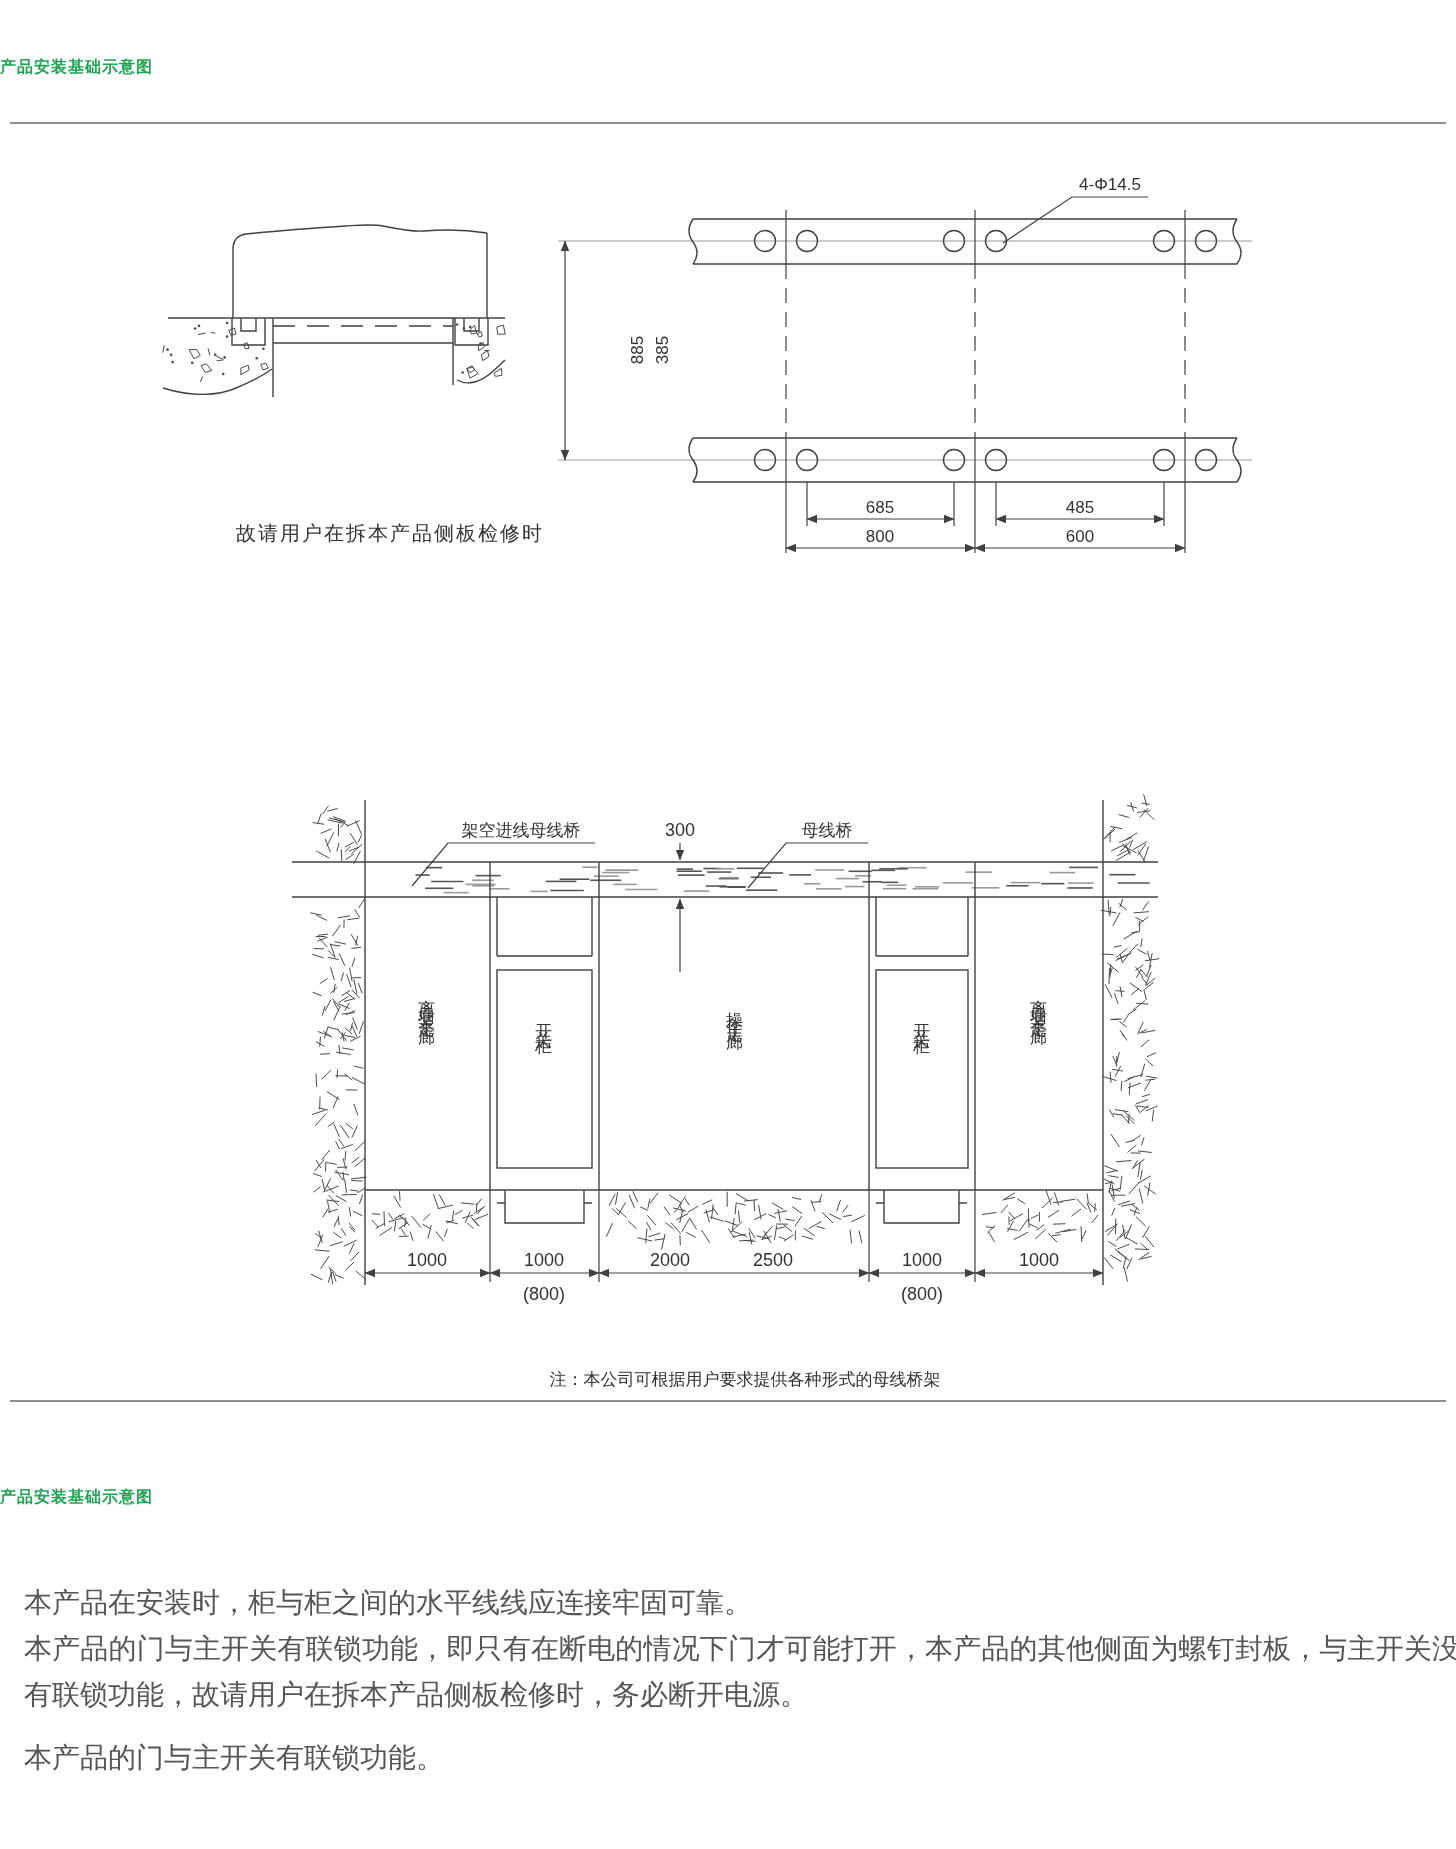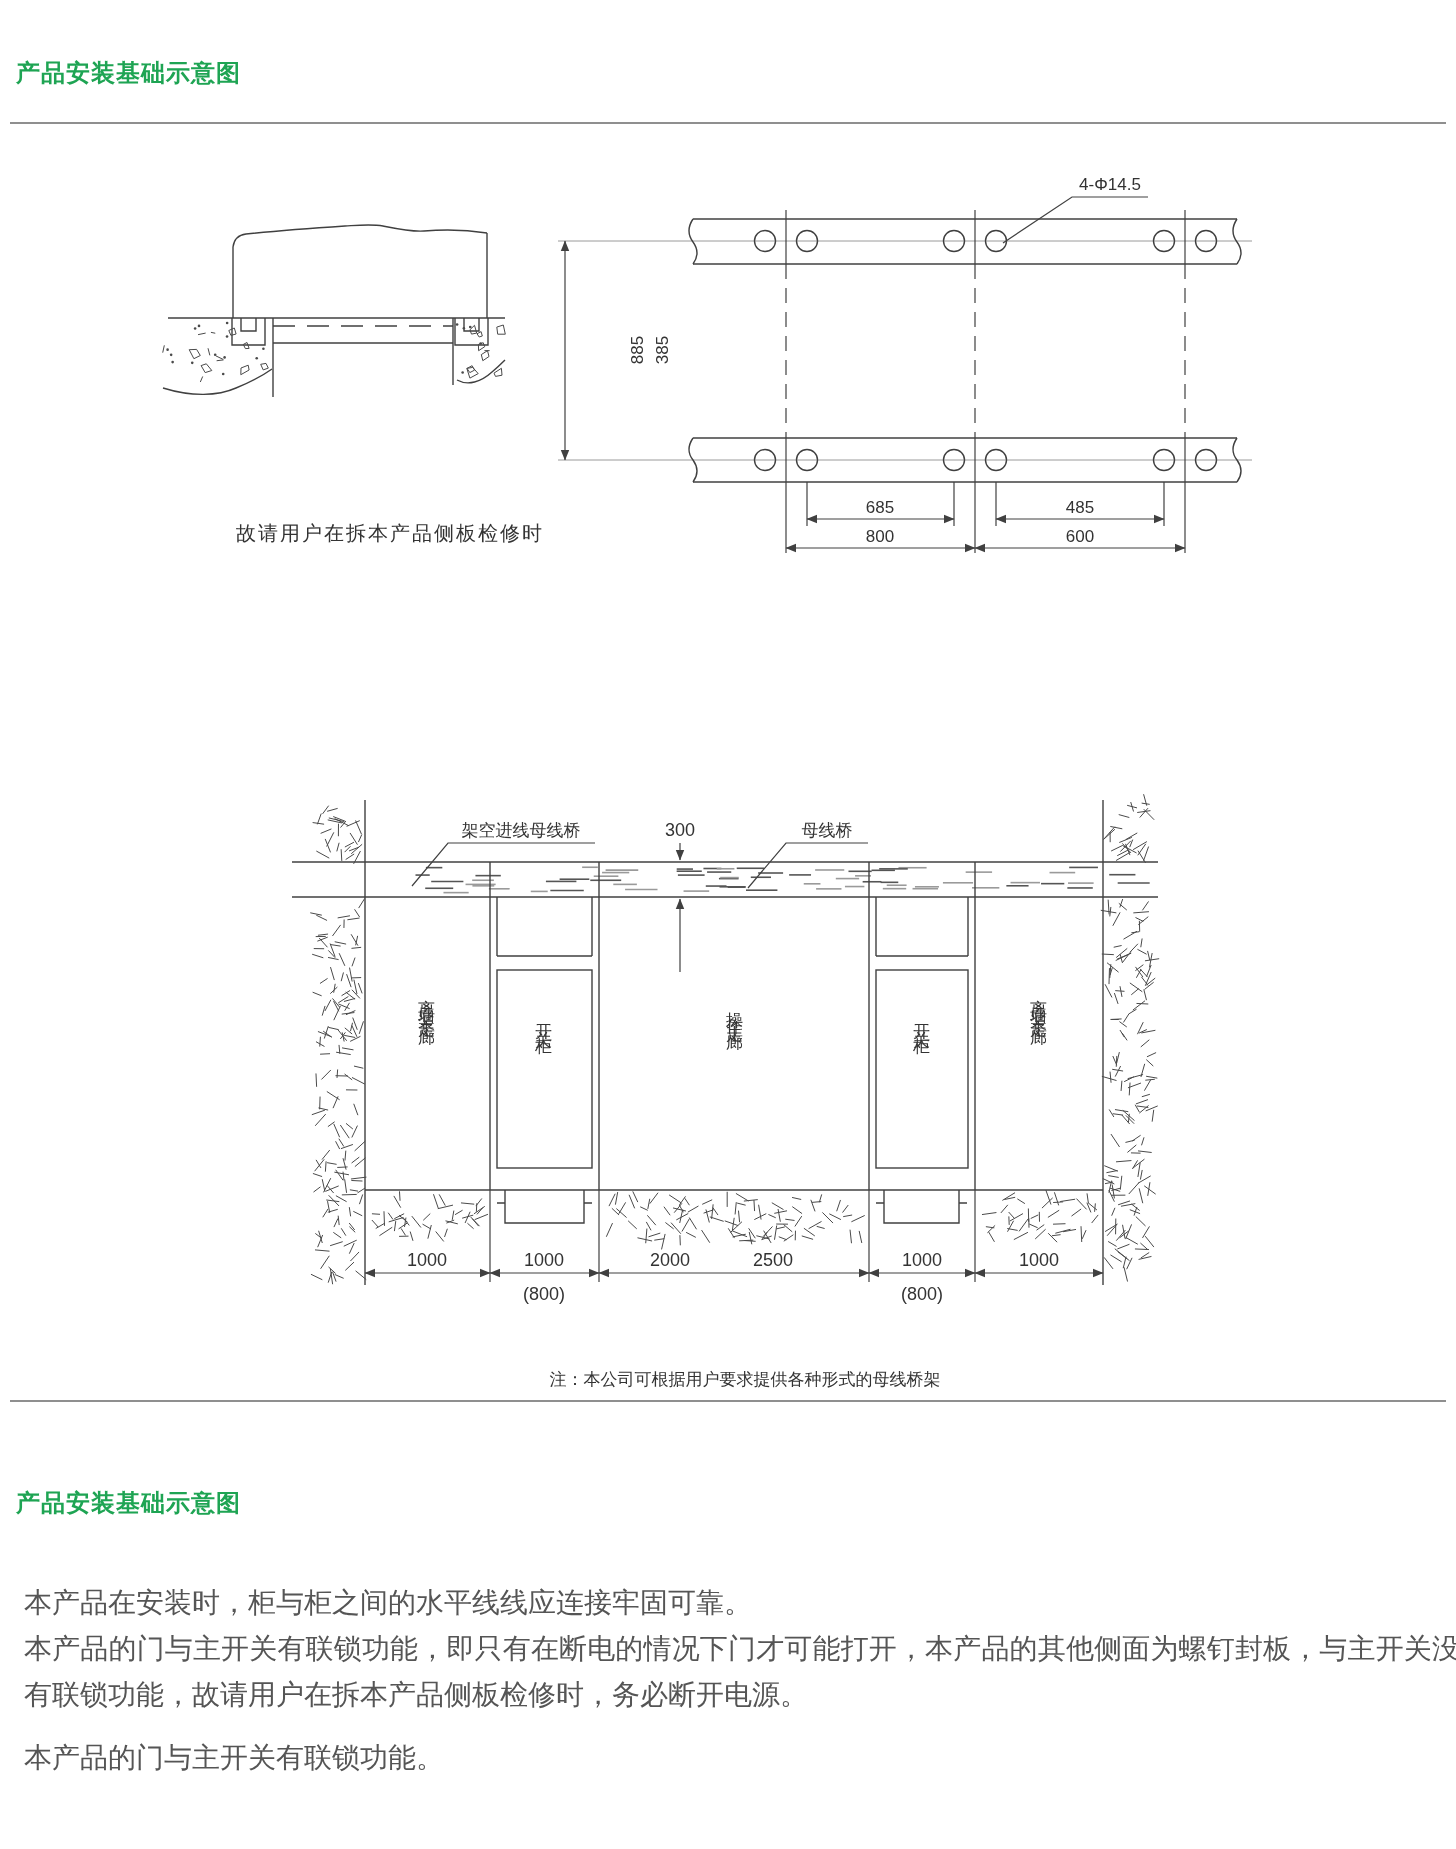--- a/index.html
+++ b/index.html
@@ -9,22 +9,22 @@
     --text:#555555;
   }
   html,body{margin:0;padding:0;background:#ffffff;}
   body{
     position:relative;
     width:1456px;height:1849px;
     font-family:"Liberation Sans",sans-serif;
     overflow:hidden;
   }
   .page-title{
-    position:absolute;left:16px;
-    font-size:24px;font-weight:bold;color:var(--accent);
+    position:absolute;left:0;
+    font-size:16px;font-weight:bold;color:var(--accent);
     letter-spacing:1px;white-space:nowrap;
   }
   .divider{
     position:absolute;left:10px;width:1436px;height:2px;
     background:var(--divider);
   }
   #drawing{position:absolute;left:0;top:0;}
   .caption{
     position:absolute;left:236px;top:520px;
     font-size:20px;color:#333;letter-spacing:2px;white-space:nowrap;

